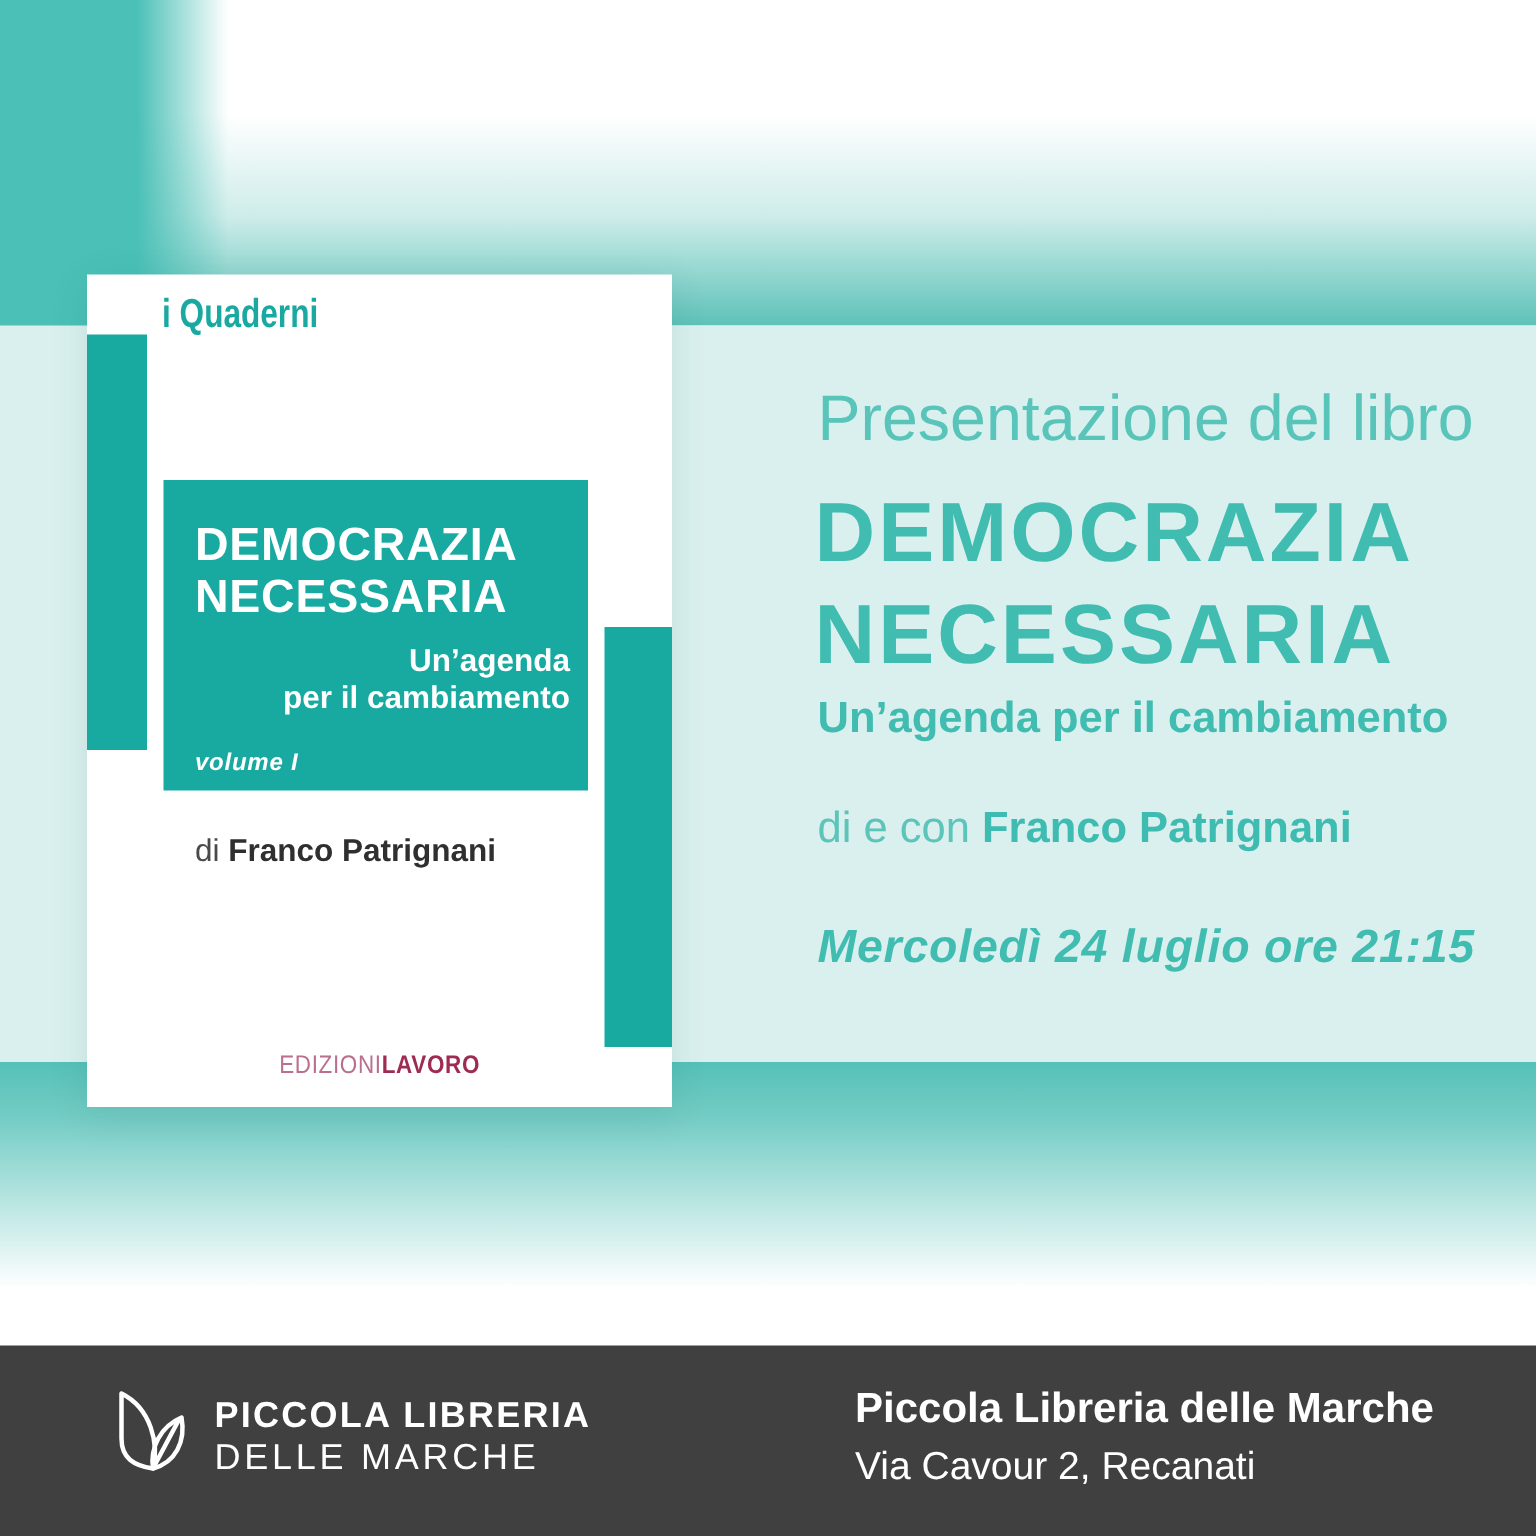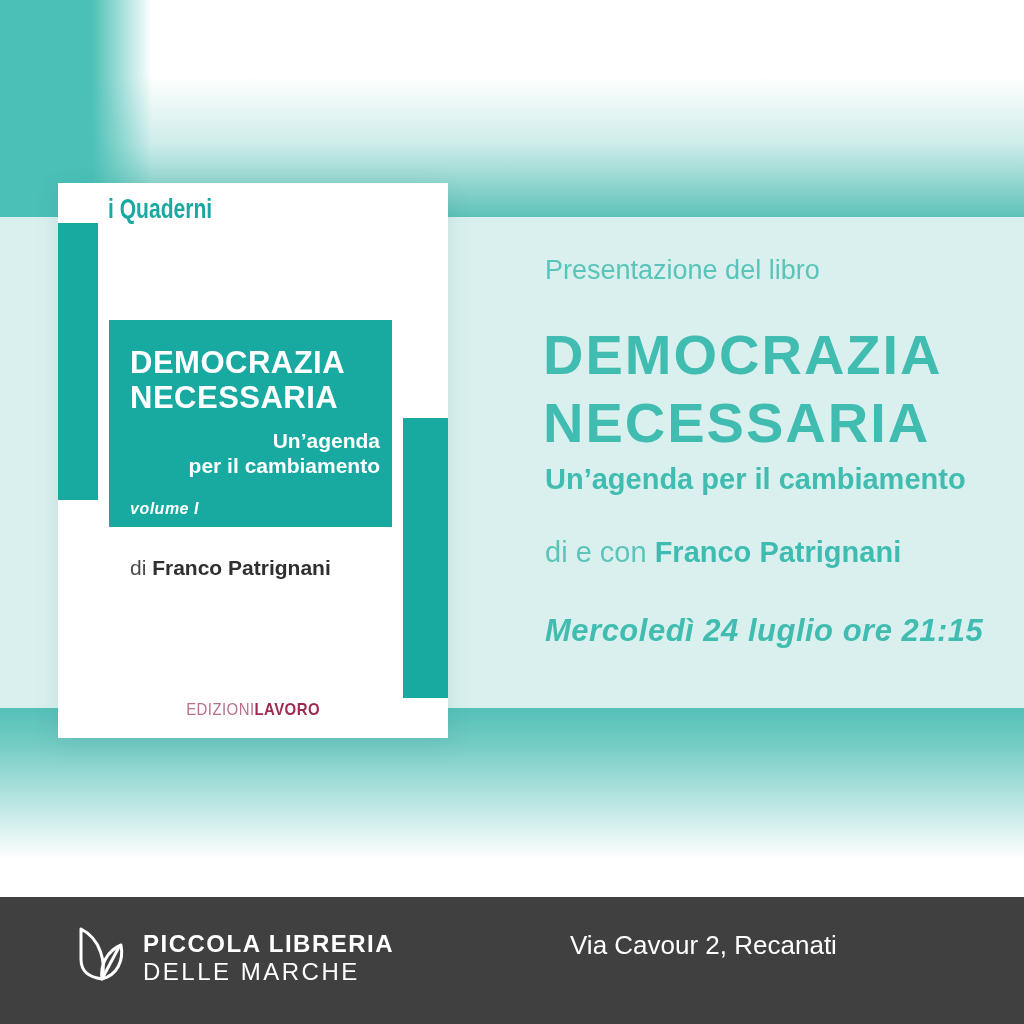--- a/index.html
+++ b/index.html
@@ -28,21 +28,21 @@
   .cover-subtitle{margin-top:12px;font-size:21px;font-weight:bold;line-height:1.22;text-align:right;}
   .cover-volume{margin-top:21px;font-size:16px;font-weight:bold;font-style:italic;letter-spacing:0.5px;}
   .cover-author{position:absolute;left:72px;top:373px;font-size:21px;color:#4a4a4a;}
   .cover-author span{white-space:pre;}
   .cover-author strong{color:#2f2f2f;}
   .cover-publisher{position:absolute;left:0;top:517px;width:100%;text-align:center;font-size:17px;}
   .cover-publisher .pub-wrap{display:inline-block;transform:scaleX(0.88);letter-spacing:0.5px;}
   .pub-light{color:#b96f8d;}
   .pub-bold{color:#9e2b52;font-weight:bold;}
   
-  .evt-kicker{position:absolute;left:545px;top:255px;font-size:27px;color:#59c4b9;}
+  .evt-kicker{position:absolute;left:545px;top:255px;font-size:43px;color:#59c4b9;}
   .evt-title{position:absolute;left:543px;top:321px;font-size:56px;font-weight:bold;color:#41bcb1;
     line-height:1.22;letter-spacing:2px;}
   .evt-subtitle{position:absolute;left:545px;top:463px;font-size:29px;font-weight:bold;color:#41bcb1;}
   .evt-author{position:absolute;left:545px;top:536px;font-size:29px;color:#5cc4b9;}
   .evt-author span{white-space:pre;}
   .evt-author strong{color:#3fbcb1;}
   .evt-datetime{position:absolute;left:545px;top:613px;font-size:31px;font-weight:bold;font-style:italic;
     color:#41bcb1;letter-spacing:0.5px;}
   
   .footer{position:absolute;left:0;top:897px;width:100%;height:127px;background:#404040;}
@@ -104,17 +104,18 @@
         <path d="M10 4 L10 34 C10 47 18 52 31 54 C35 38 30 14 10 4 Z" stroke="#ffffff" stroke-width="3" stroke-linejoin="round" fill="none"></path>
         <path d="M31 54 C29 40 36 26 50 20 C53 36 46 50 31 54 Z" stroke="#ffffff" stroke-width="3" stroke-linejoin="round" fill="none"></path>
         <path d="M48 22 L32 52" stroke="#ffffff" stroke-width="3" stroke-linecap="round"></path>
       </svg>
     </div>
     <div class="logo-text">
       <div class="logo-line1">PICCOLA LIBRERIA</div>
       <div class="logo-line2">DELLE MARCHE</div>
     </div>
     <div class="venue">
+      <div class="venue-name">Piccola Libreria delle Marche</div>
       <div class="venue-address">Via Cavour 2, Recanati</div>
     </div>
   </div>
 
 </div>
 
 </body></html>

